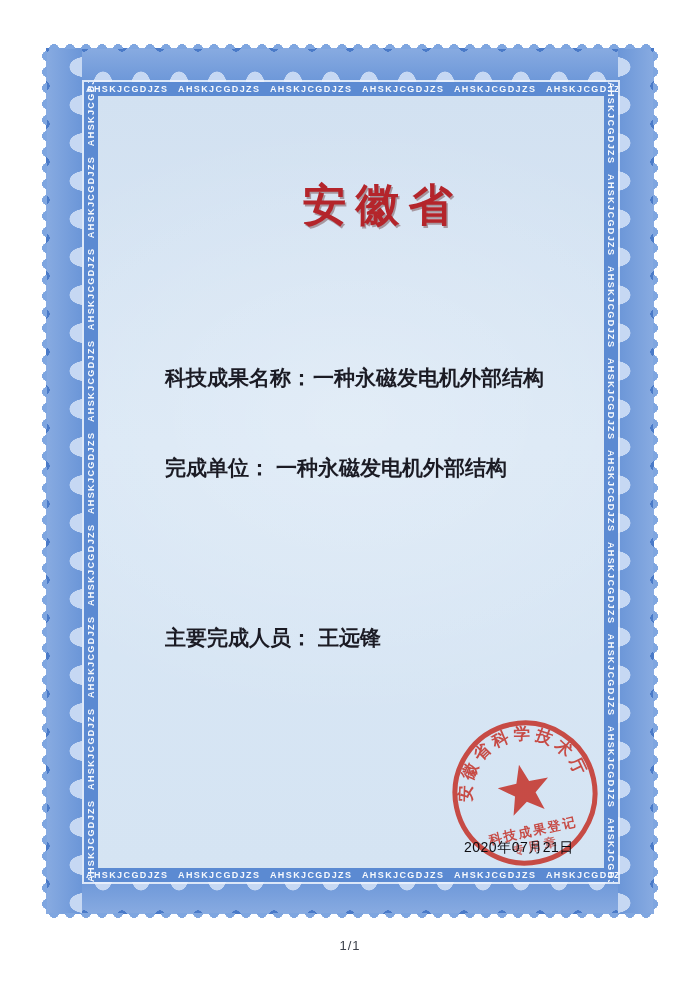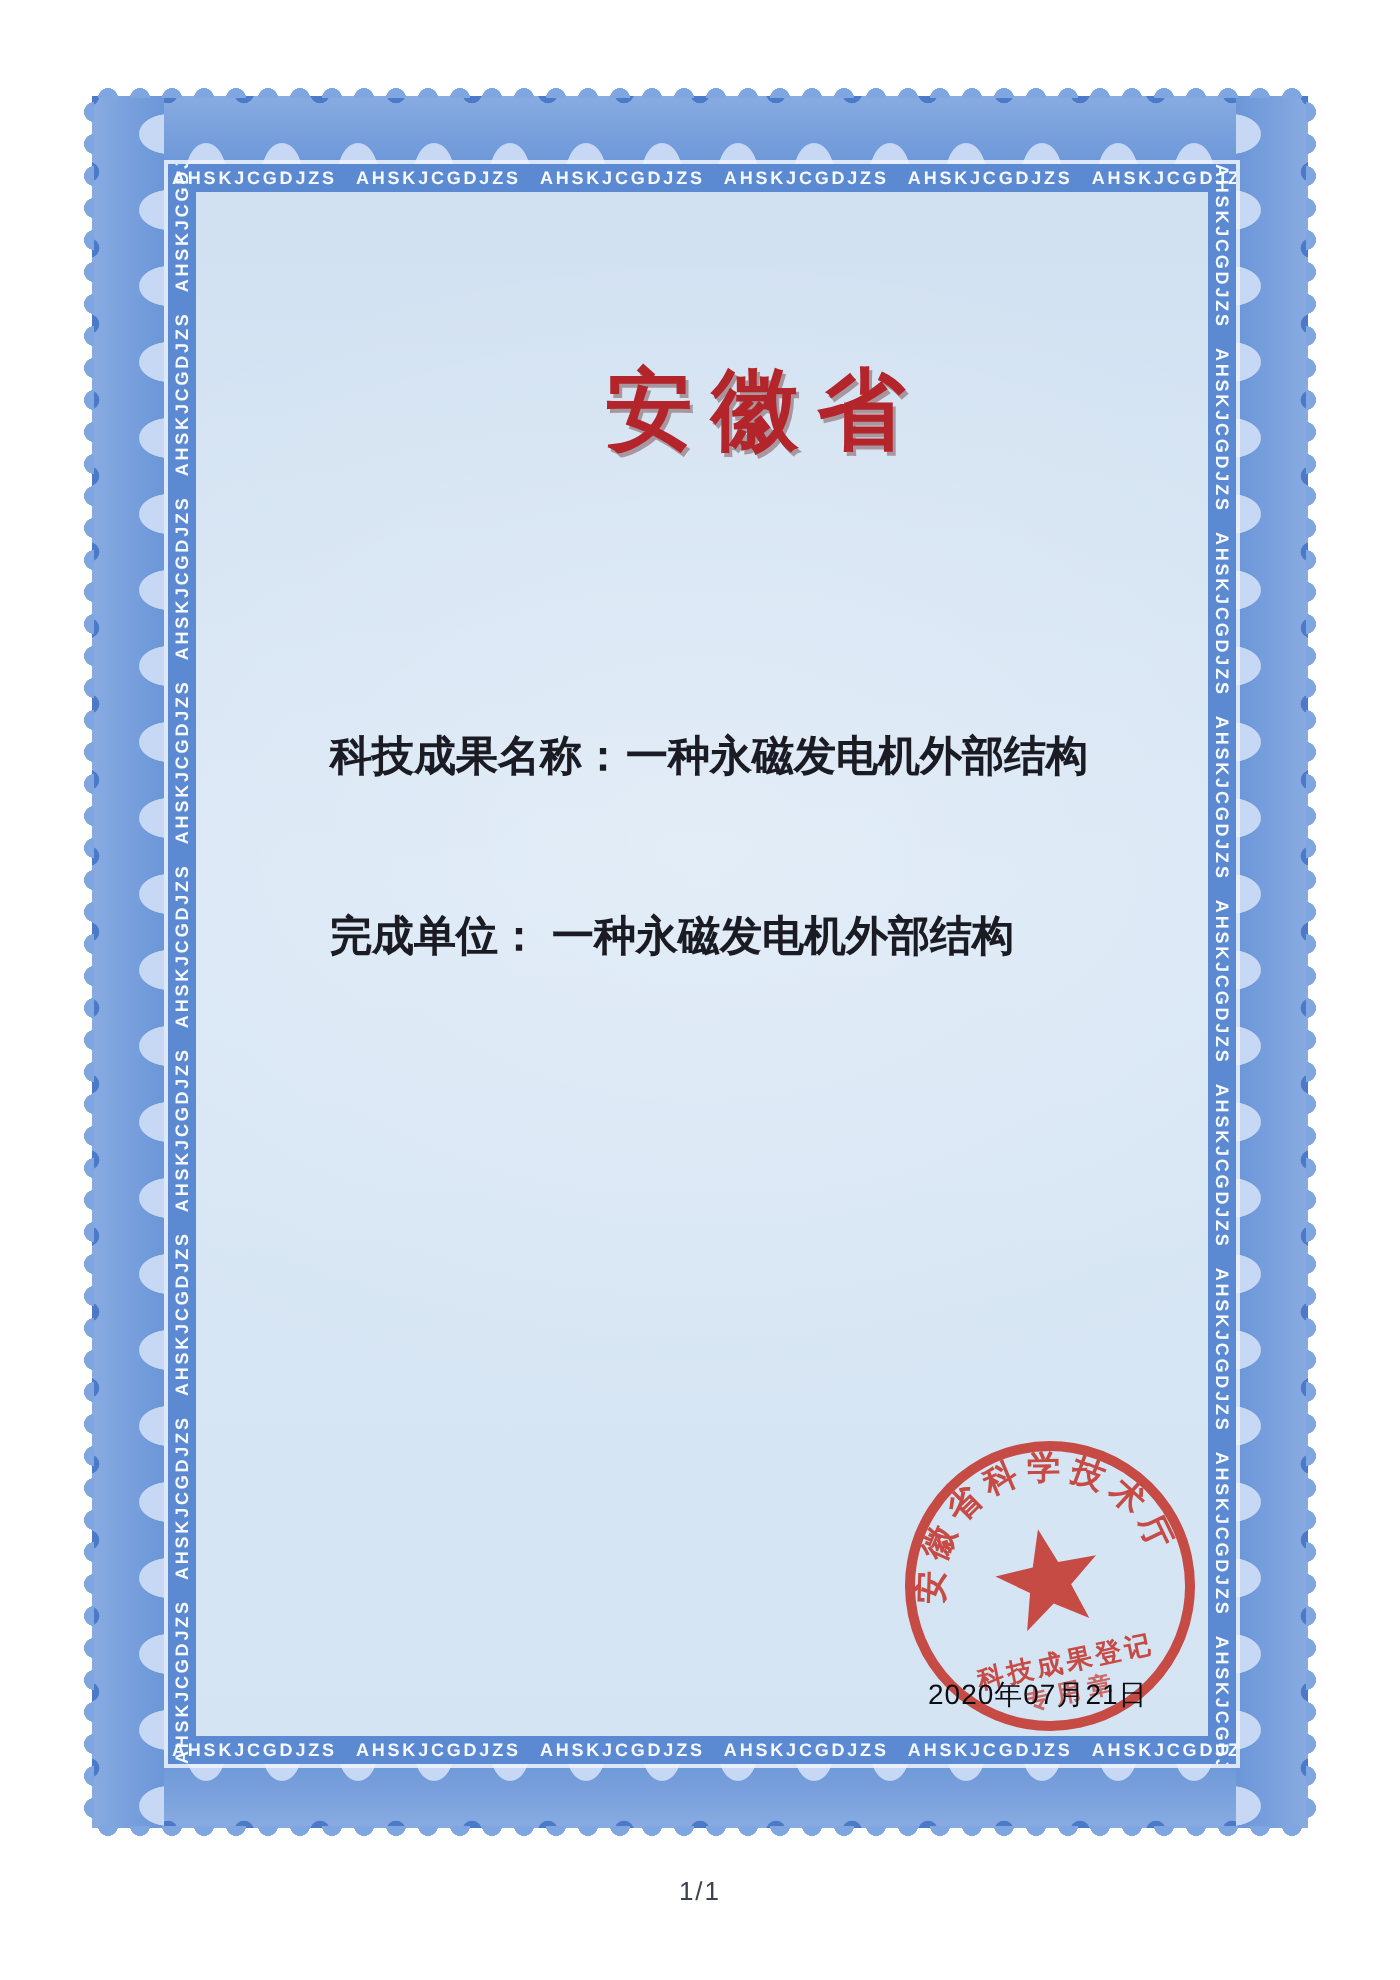--- a/index.html
+++ b/index.html
@@ -117,20 +117,23 @@
     <div class="title title1">安徽省</div>
 
     <div class="field f-achievement">
       <span class="lbl">科技成果名称：</span><span class="val">一种永磁发电机外部结构</span>
     </div>
 
     <div class="field f-unit">
       <span class="lbl">完成单位：</span><span class="val">一种永磁发电机外部结构</span>
     </div>
 
+    <div class="field f-people">
+      <span class="lbl">主要完成人员：</span><span class="val">王远锋</span>
+    </div>
 
 
 
     <div class="seal">
       <svg width="154" height="154" viewBox="0 0 154 154">
         <circle cx="77" cy="77" r="70" fill="none" stroke="#c5362e" stroke-width="5"></circle>
         <defs>
           <path id="sealArc" d="M 26,95 A 54,54 0 1 1 128,95" fill="none"></path>
         </defs>
         <text font-size="16.5" font-weight="bold" fill="#c5362e" letter-spacing="4" font-family="Liberation Sans, DejaVu Sans, sans-serif">

